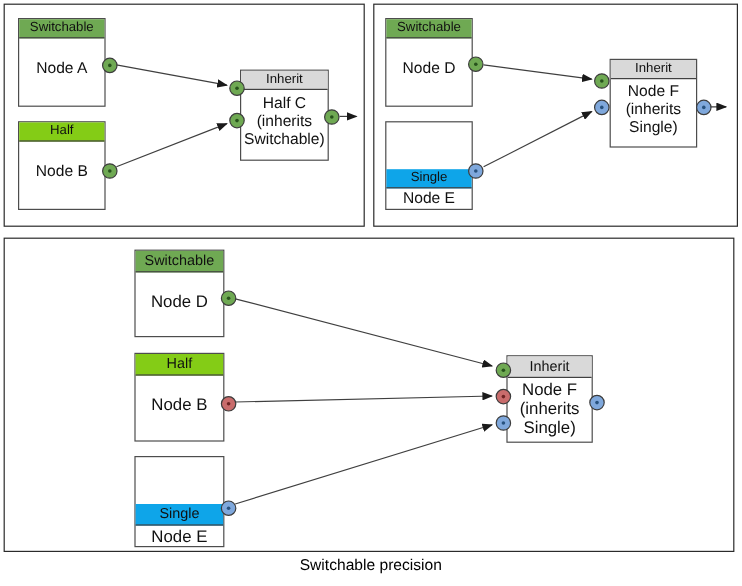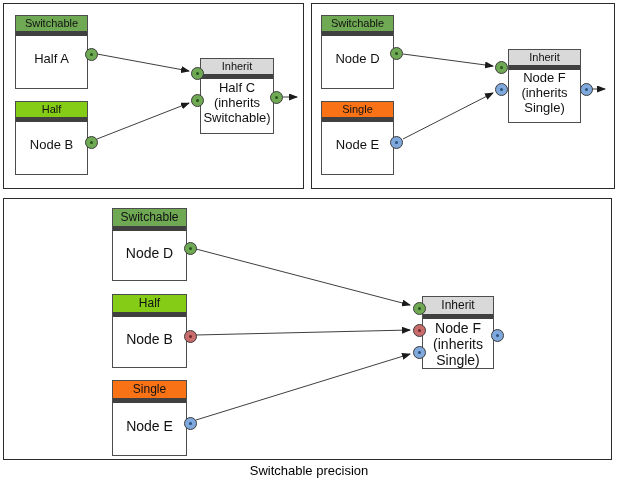--- a/index.html
+++ b/index.html
@@ -4,29 +4,29 @@
 <style>
   html,body{margin:0;padding:0;background:#ffffff;}
   .stage{
     position:relative;width:618px;height:488px;background:#ffffff;
     font-family:"Liberation Sans","DejaVu Sans",sans-serif;color:#111;
     overflow:hidden;
   }
   .panel{position:absolute;border:1px solid #2b2b2b;background:#ffffff;box-sizing:border-box;}
   .node{position:absolute;border:1px solid #4d4d4d;background:#ffffff;box-sizing:border-box;
         display:flex;flex-direction:column;}
-  .node-header{flex:0 0 auto;border-bottom:5px solid #404040;text-align:center;
+  .node-header{flex:0 0 auto;border-bottom:1px solid #404040;text-align:center;
         font-size:11px;line-height:15px;height:15px;box-sizing:content-box;}
   .p3 .node-header{font-size:12px;line-height:17px;height:17px;}
   .node-body{flex:1 1 auto;display:flex;align-items:center;justify-content:center;
         text-align:center;font-size:13px;line-height:1.15;padding:1px 1px 6px 1px;}
   .p3 .node-body{font-size:14px;}
   .hd-green{background:#6FA953;}
   .hd-red{background:#84cc16;}
-  .hd-blue{background:#f97316;}
+  .hd-blue{background:#0ea5e9;margin-top:39px;}
   .hd-gray{background:#D9D9D9;}
   .port{position:absolute;width:13px;height:13px;border-radius:50%;
         border:1px solid #3c3c3c;box-sizing:border-box;}
   .port::after{content:"";position:absolute;left:4px;top:4px;width:3px;height:3px;border-radius:50%;}
   .port.green{background:#6FA953;} .port.green::after{background:#27521c;}
   .port.red{background:#C96C6C;}   .port.red::after{background:#6e2424;}
   .port.blue{background:#7FA8DC;}  .port.blue::after{background:#28527e;}
   .edges{position:absolute;left:0;top:0;width:618px;height:488px;pointer-events:none;}
   .edges line{stroke:#3f3f3f;stroke-width:1;}
   .caption{position:absolute;left:0;top:463px;width:618px;text-align:center;
@@ -34,21 +34,21 @@
 </style>
 </head>
 <body>
 
 <div class="stage">
 
   <div class="panel p1" style="left:3px;top:3px;width:301px;height:186px;">
 
     <div class="node" style="left:11px;top:11px;width:73px;height:74px;">
       <div class="node-header hd-green">Switchable</div>
-      <div class="node-body">Half A</div>
+      <div class="node-body">Node A</div>
     </div>
 
     <div class="node" style="left:11px;top:97px;width:73px;height:74px;">
       <div class="node-header hd-red">Half</div>
       <div class="node-body">Node B</div>
     </div>
 
     <div class="node" style="left:196px;top:54px;width:74px;height:76px;">
       <div class="node-header hd-gray">Inherit</div>
       <div class="node-body">Half C (inherits Switchable)</div>

